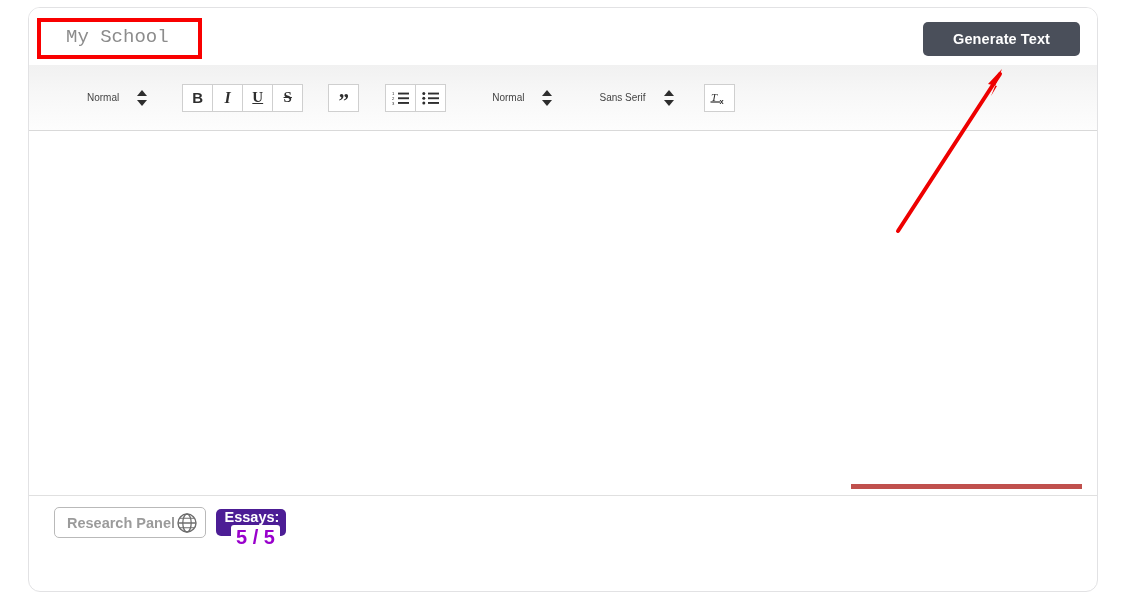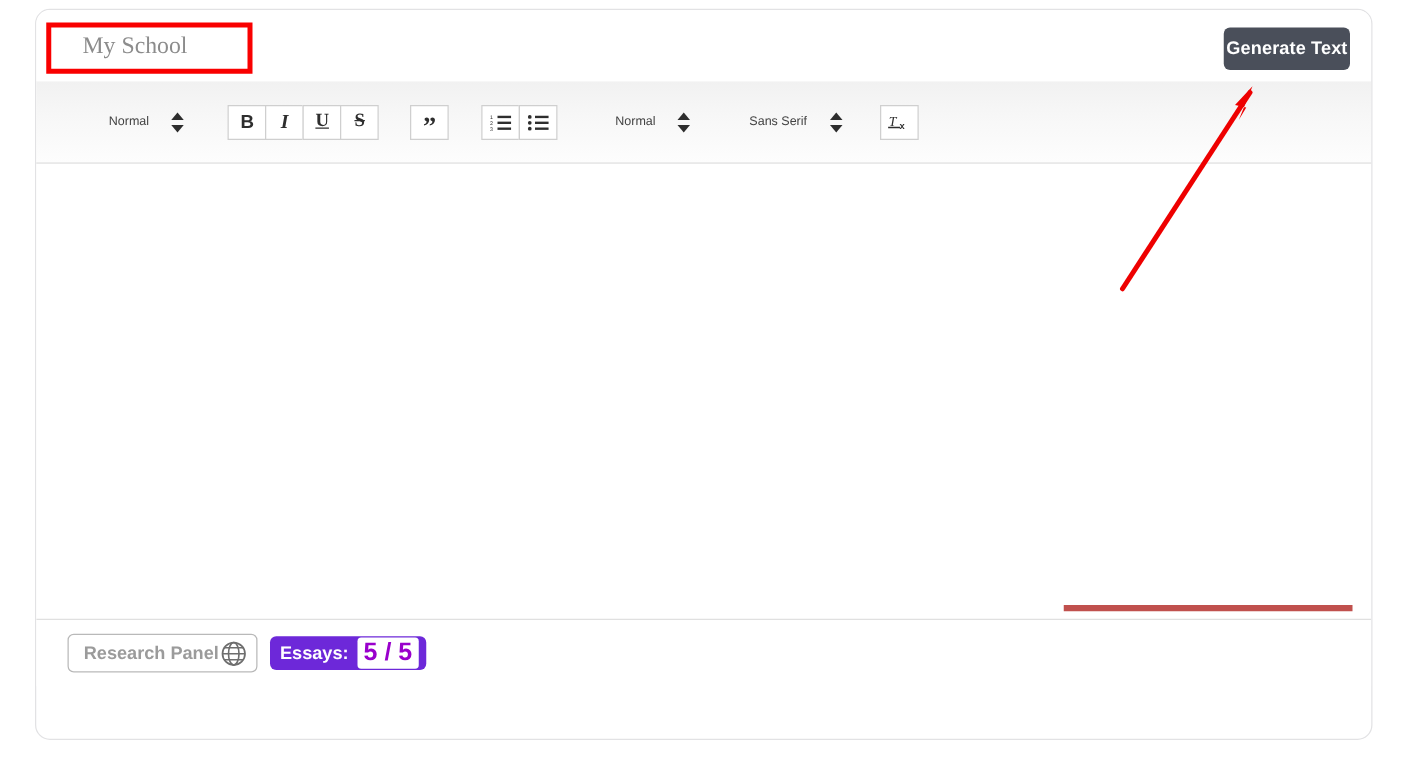--- a/index.html
+++ b/index.html
@@ -35,21 +35,21 @@
     position: relative;
     height: 57px;
     background: #ffffff;
     display: flex;
     align-items: center;
   }
   .title-input {
     border: none;
     outline: none;
     background: transparent;
-    font-family: Liberation Serif, serif;
+    font-family: Liberation Mono, monospace;
     font-size: 19px;
     color: #3b82f6;
     padding: 0 0 0 37px;
     width: 820px;
     height: 40px;
     line-height: 40px;
   }
   .title-input::placeholder {
     color: #8c8c8c;
     opacity: 1;
@@ -59,21 +59,21 @@
     position: absolute;
     right: 17px;
     top: 14px;
     background: #4a4f5a;
     color: #ffffff;
     border: none;
     border-radius: 5px;
     font-family: "Liberation Sans", sans-serif;
     font-size: 14.5px;
     font-weight: bold;
-    padding: 0 2px;
+    padding: 0 30px;
     height: 34px;
     line-height: 34px;
     cursor: pointer;
     letter-spacing: 0.1px;
   }
 
   
   .toolbar {
     height: 66px;
     background: linear-gradient(to bottom, #f1f1f1 0%, #f7f7f7 42%, #fdfdfd 100%);
@@ -224,24 +224,25 @@
   .globe {
     margin-left: 1px;
     display: block;
   }
 
   .essays-badge {
     display: flex;
     align-items: center;
     margin-left: 10px;
     height: 27px;
-    background: #6d28d9;
+    background: #4c1d95;
     border-radius: 5px;
     padding: 0 6px 0 8px;
     cursor: pointer;
+    flex-direction: column;
   }
   .essays-badge .e-label {
     font-family: "Liberation Sans", sans-serif;
     font-size: 14.5px;
     font-weight: bold;
     color: #ffffff;
     white-space: nowrap;
   }
   .essays-badge .e-count {
     margin-left: 7px;

